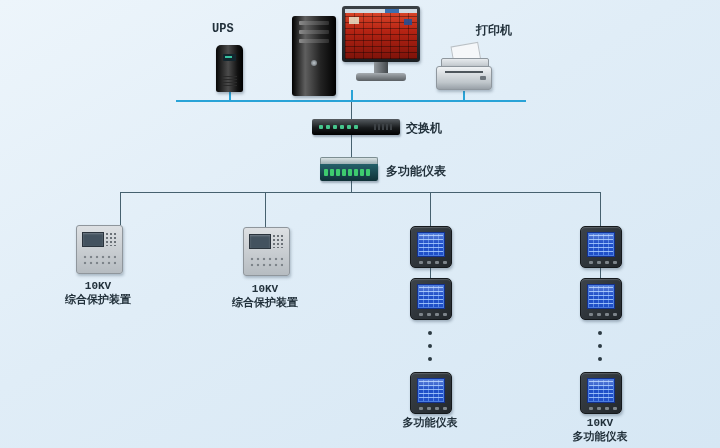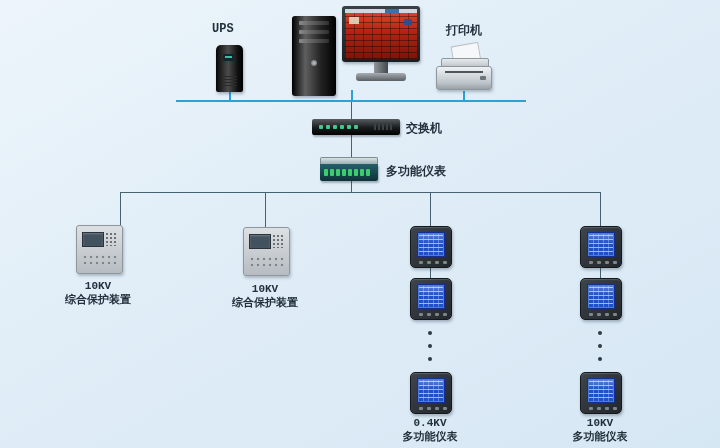--- a/index.html
+++ b/index.html
@@ -129,21 +129,21 @@
   <div class="monitor">
     <div class="monitor-screen">
       <div class="monitor-titlebar"></div>
       <div class="monitor-chip1"></div>
       <div class="monitor-chip2"></div>
     </div>
   </div>
   <div class="stand-neck"></div>
   <div class="stand-base"></div>
 
-  <div class="lbl" style="left:446px;top:22px;">打印机</div>
+  <div class="lbl" style="left:476px;top:22px;">打印机</div>
   <div class="printer">
     <div class="pr-paper"></div>
     <div class="pr-top"></div>
     <div class="pr-body">
       <div class="pr-slot"></div>
       <div class="pr-btn"></div>
     </div>
   </div>
 
   <div class="switch">
@@ -218,21 +218,20 @@
   <div class="meter" style="left:410px;top:372px;">
     <div class="meter-lcd"></div>
     <div class="meter-btns">
         <div class="meter-btn"></div>
         <div class="meter-btn"></div>
         <div class="meter-btn"></div>
         <div class="meter-btn"></div>
       </div>
   </div>
   <div class="lbl-block" style="left:380px;top:416px;">
-    <div>0.4KV</div>
     <div>多功能仪表</div>
   </div>
 
   <div class="meter" style="left:580px;top:226px;">
     <div class="meter-lcd"></div>
     <div class="meter-btns">
         <div class="meter-btn"></div>
         <div class="meter-btn"></div>
         <div class="meter-btn"></div>
         <div class="meter-btn"></div>

